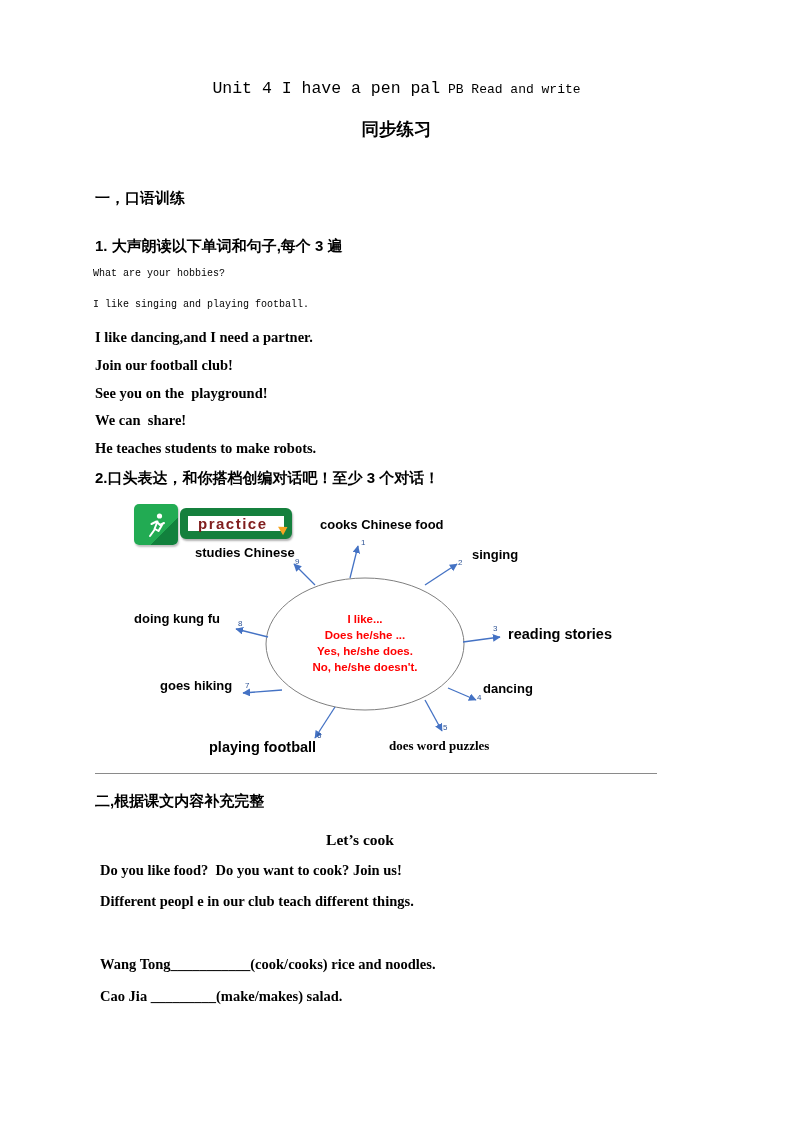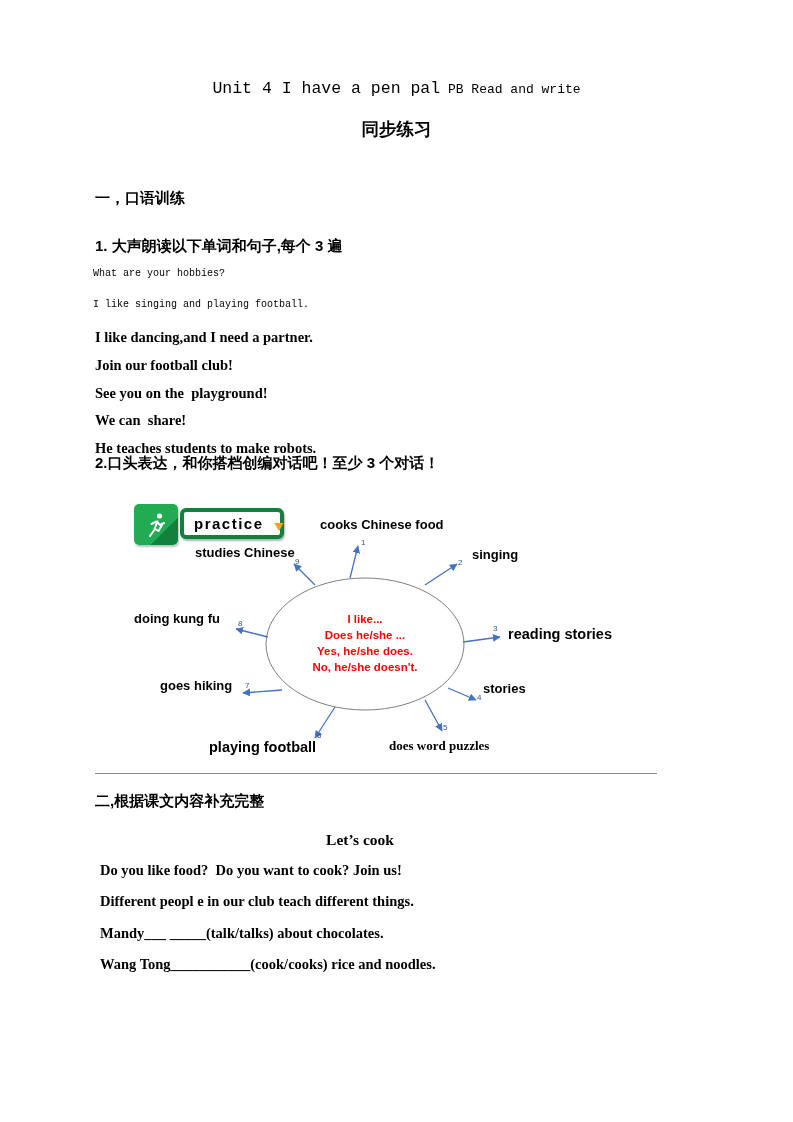--- a/index.html
+++ b/index.html
@@ -24,21 +24,21 @@
   .title-tail { font-size: 13px; }
   .subtitle {
     position: absolute; top: 117px; left: 0; width: 100%;
     text-align: center; font: bold 17.5px "Liberation Sans", sans-serif;
   }
 
   
   .cnbold { position: absolute; left: 95px; font: bold 15px "Liberation Sans", sans-serif; white-space: pre-wrap; }
   .s1-heading { top: 189px; }
   .task1 { top: 237px; }
-  .task2 { top: 454px; }
+  .task2 { top: 469px; }
   .s2-heading { top: 792px; }
 
   
   .mono { position: absolute; left: 93px; font-family: "Liberation Mono", monospace; font-size: 10px; white-space: pre-wrap; }
   .m1 { top: 268px; } .m2 { top: 299px; }
   .rl { position: absolute; left: 95px; font: bold 14.5px "Liberation Serif", serif; white-space: pre-wrap; }
   .b1 { top: 329px; } .b2 { top: 357px; } .b3 { top: 385px; } .b4 { top: 412px; } .b5 { top: 440px; }
 
   
   .diagram { position: absolute; left: 95px; top: 500px; width: 562px; height: 274px; border-bottom: 1px solid #8a8a8a; }
@@ -68,24 +68,24 @@
 
   
   .badge-cube {
     position: absolute; left: 39px; top: 4px; width: 44px; height: 41px;
     background: linear-gradient(135deg, #22ab53 68%, #12813d 68%);
     border-radius: 5px; display: flex; align-items: center; justify-content: center;
     box-shadow: 1px 2px 2px rgba(0,0,0,.25);
   }
   .badge-box {
     position: absolute; left: 85px; top: 8px; height: 31px; min-width: 96px;
-    background: #fff; border: 4px solid #15803d; border-radius: 6px;
+    background: #fff; border: 8px solid #15803d; border-radius: 6px;
     box-shadow: 1px 2px 2px rgba(0,0,0,.3);
     display: flex; align-items: center; padding: 0 16px 0 10px;
-    font: bold 15px "Liberation Sans", sans-serif; letter-spacing: 1.5px; color: #000000;
+    font: bold 15px "Liberation Sans", sans-serif; letter-spacing: 1.5px; color: #7f1d1d;
   }
   .badge-tri {
     position: absolute; right: -4px; top: 8px; width: 0; height: 0;
     border-left: 8px solid #f5a623; border-top: 5px solid transparent; border-bottom: 5px solid transparent;
     transform: rotate(-30deg);
   }
 
   
   .passage-title {
     position: absolute; left: 95px; top: 831px; width: 530px;
@@ -155,21 +155,21 @@
     <div class="center-prompt">
       <div>I like...</div>
       <div>Does he/she ...</div>
       <div>Yes, he/she does.</div>
       <div>No, he/she doesn't.</div>
     </div>
 
     <div class="spoke sp1">cooks Chinese food</div>
     <div class="spoke sp2">singing</div>
     <div class="spoke lg sp3">reading stories</div>
-    <div class="spoke sp4">stories</div>
+    <div class="spoke sp4">dancing</div>
     <div class="spoke sp5">does word puzzles</div>
     <div class="spoke lg sp6">playing football</div>
     <div class="spoke sp7">goes hiking</div>
     <div class="spoke sp8">doing kung fu</div>
     <div class="spoke sp9">studies Chinese</div>
 
     <span class="anum n1">1</span>
     <span class="anum n2">2</span>
     <span class="anum n3">3</span>
     <span class="anum n4">4</span>
@@ -179,16 +179,16 @@
     <span class="anum n8">8</span>
     <span class="anum n9">9</span>
   </div>
 
   <div class="cnbold s2-heading">二,根据课文内容补充完整</div>
 
   <div class="passage-title">Let’s cook</div>
 
   <div class="fl f2">Different peopl e in our club teach different things.</div>
   <div class="fl f1">Do you like food?  Do you want to cook? Join us!</div>
-  <div class="fl f3">Mandy___ _____(talk/talks) about chocolates.</div>
   <div class="fl f4">Wang Tong___________(cook/cooks) rice and noodles.</div>
+  <div class="fl f5">Cao Jia _________(make/makes) salad.</div>
 
 </div>
 
 </body></html>

